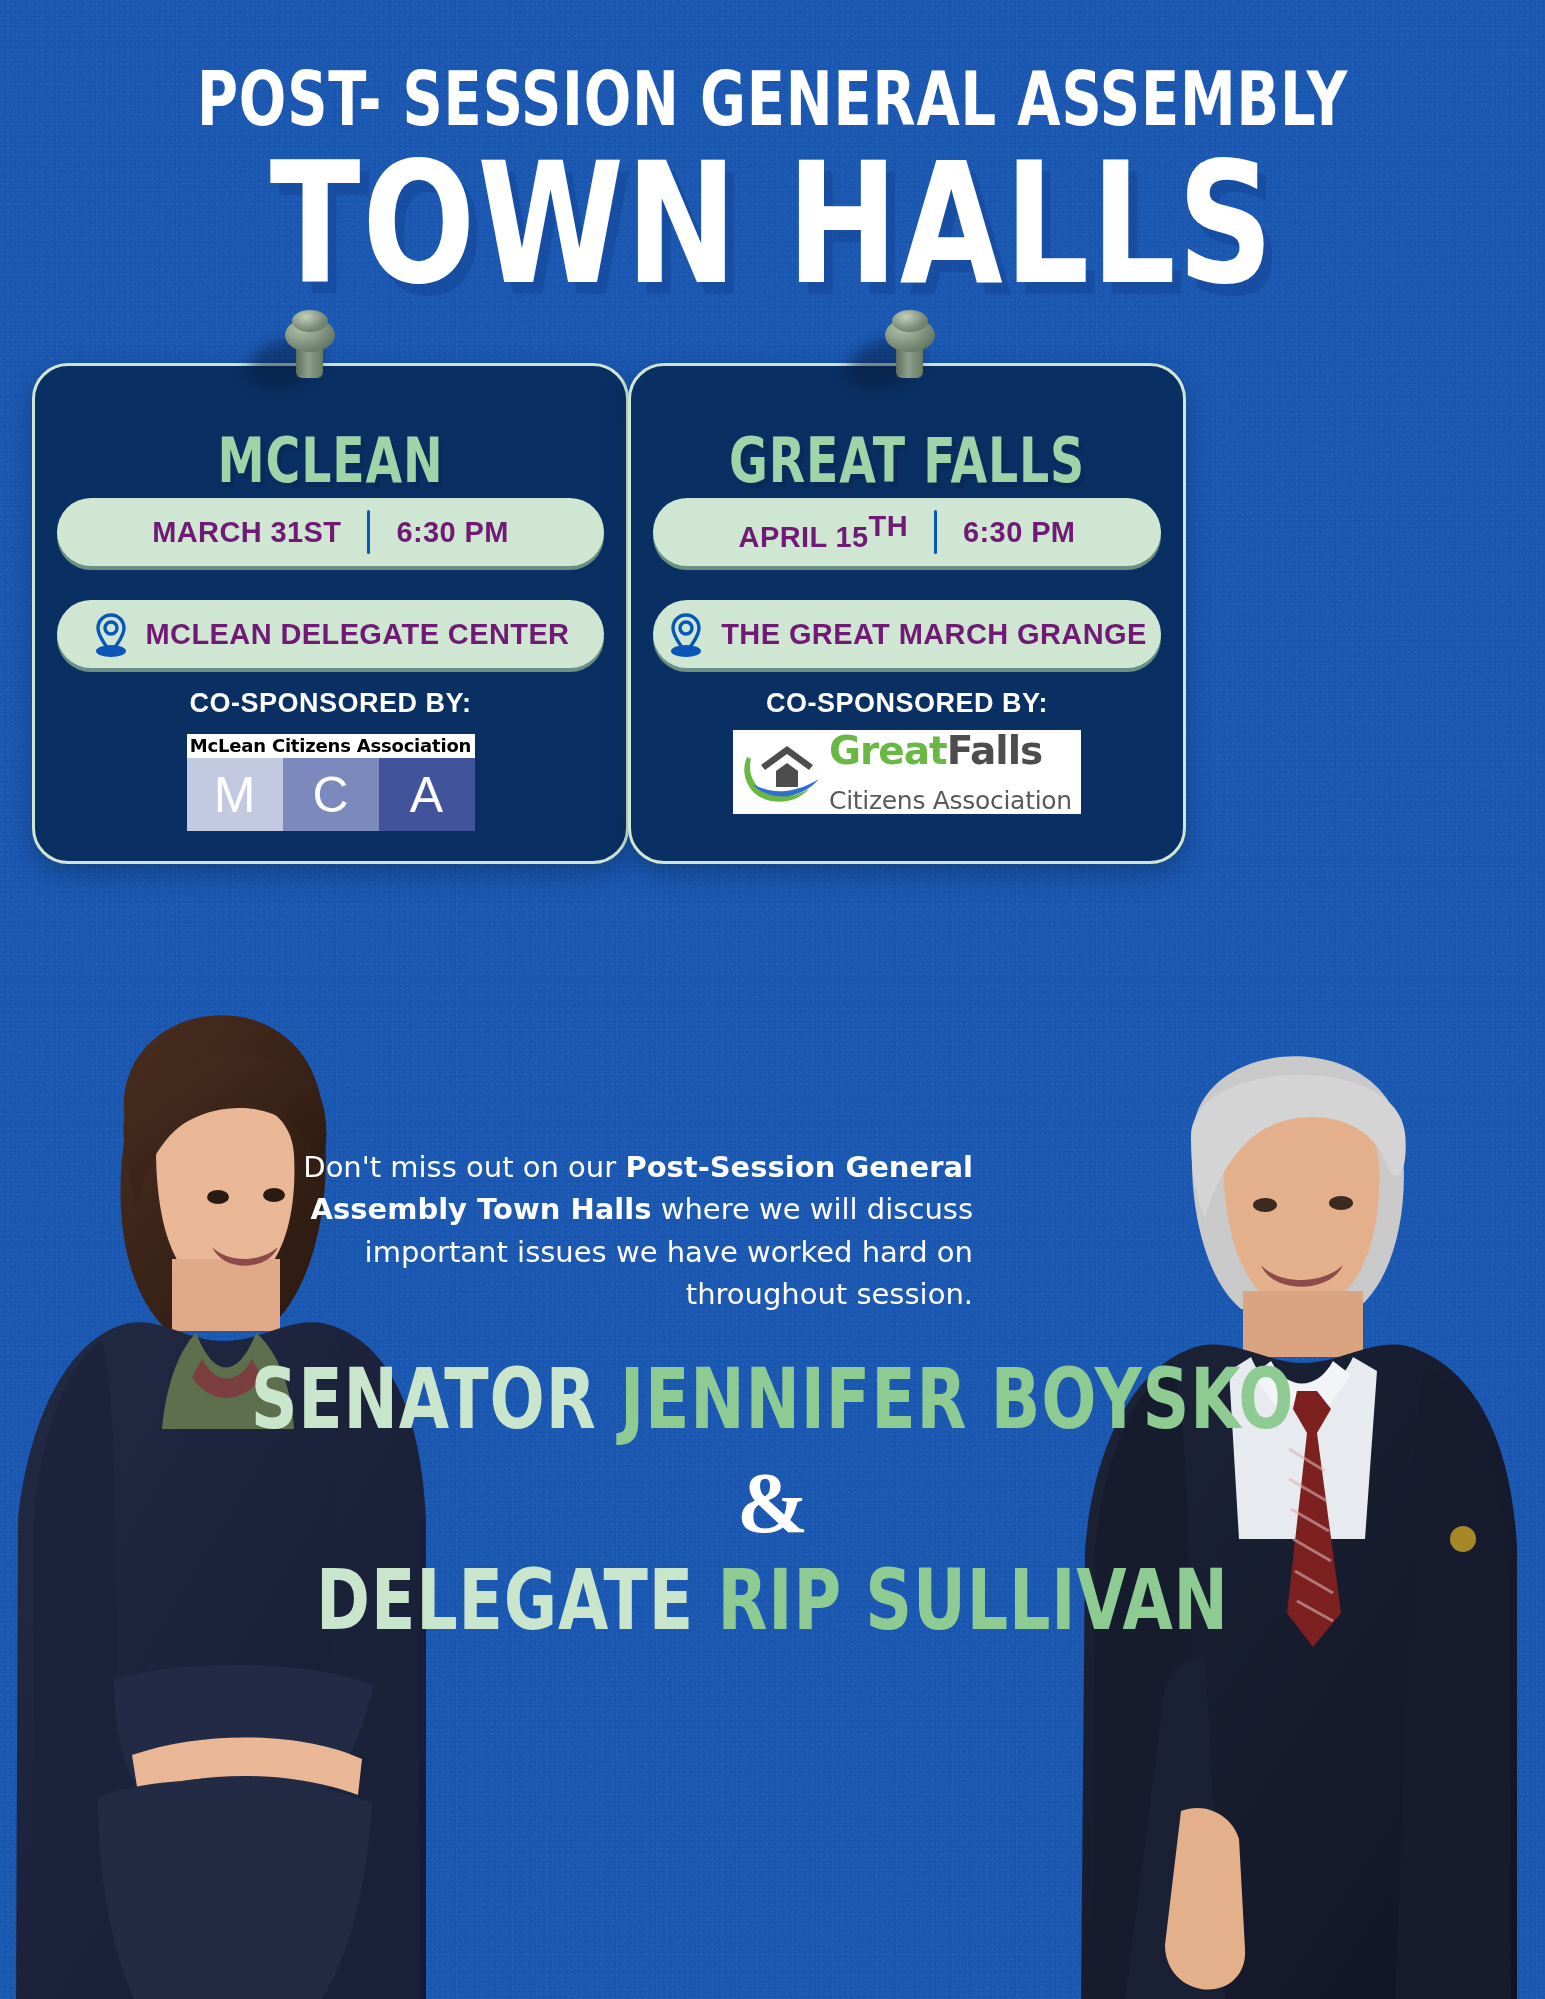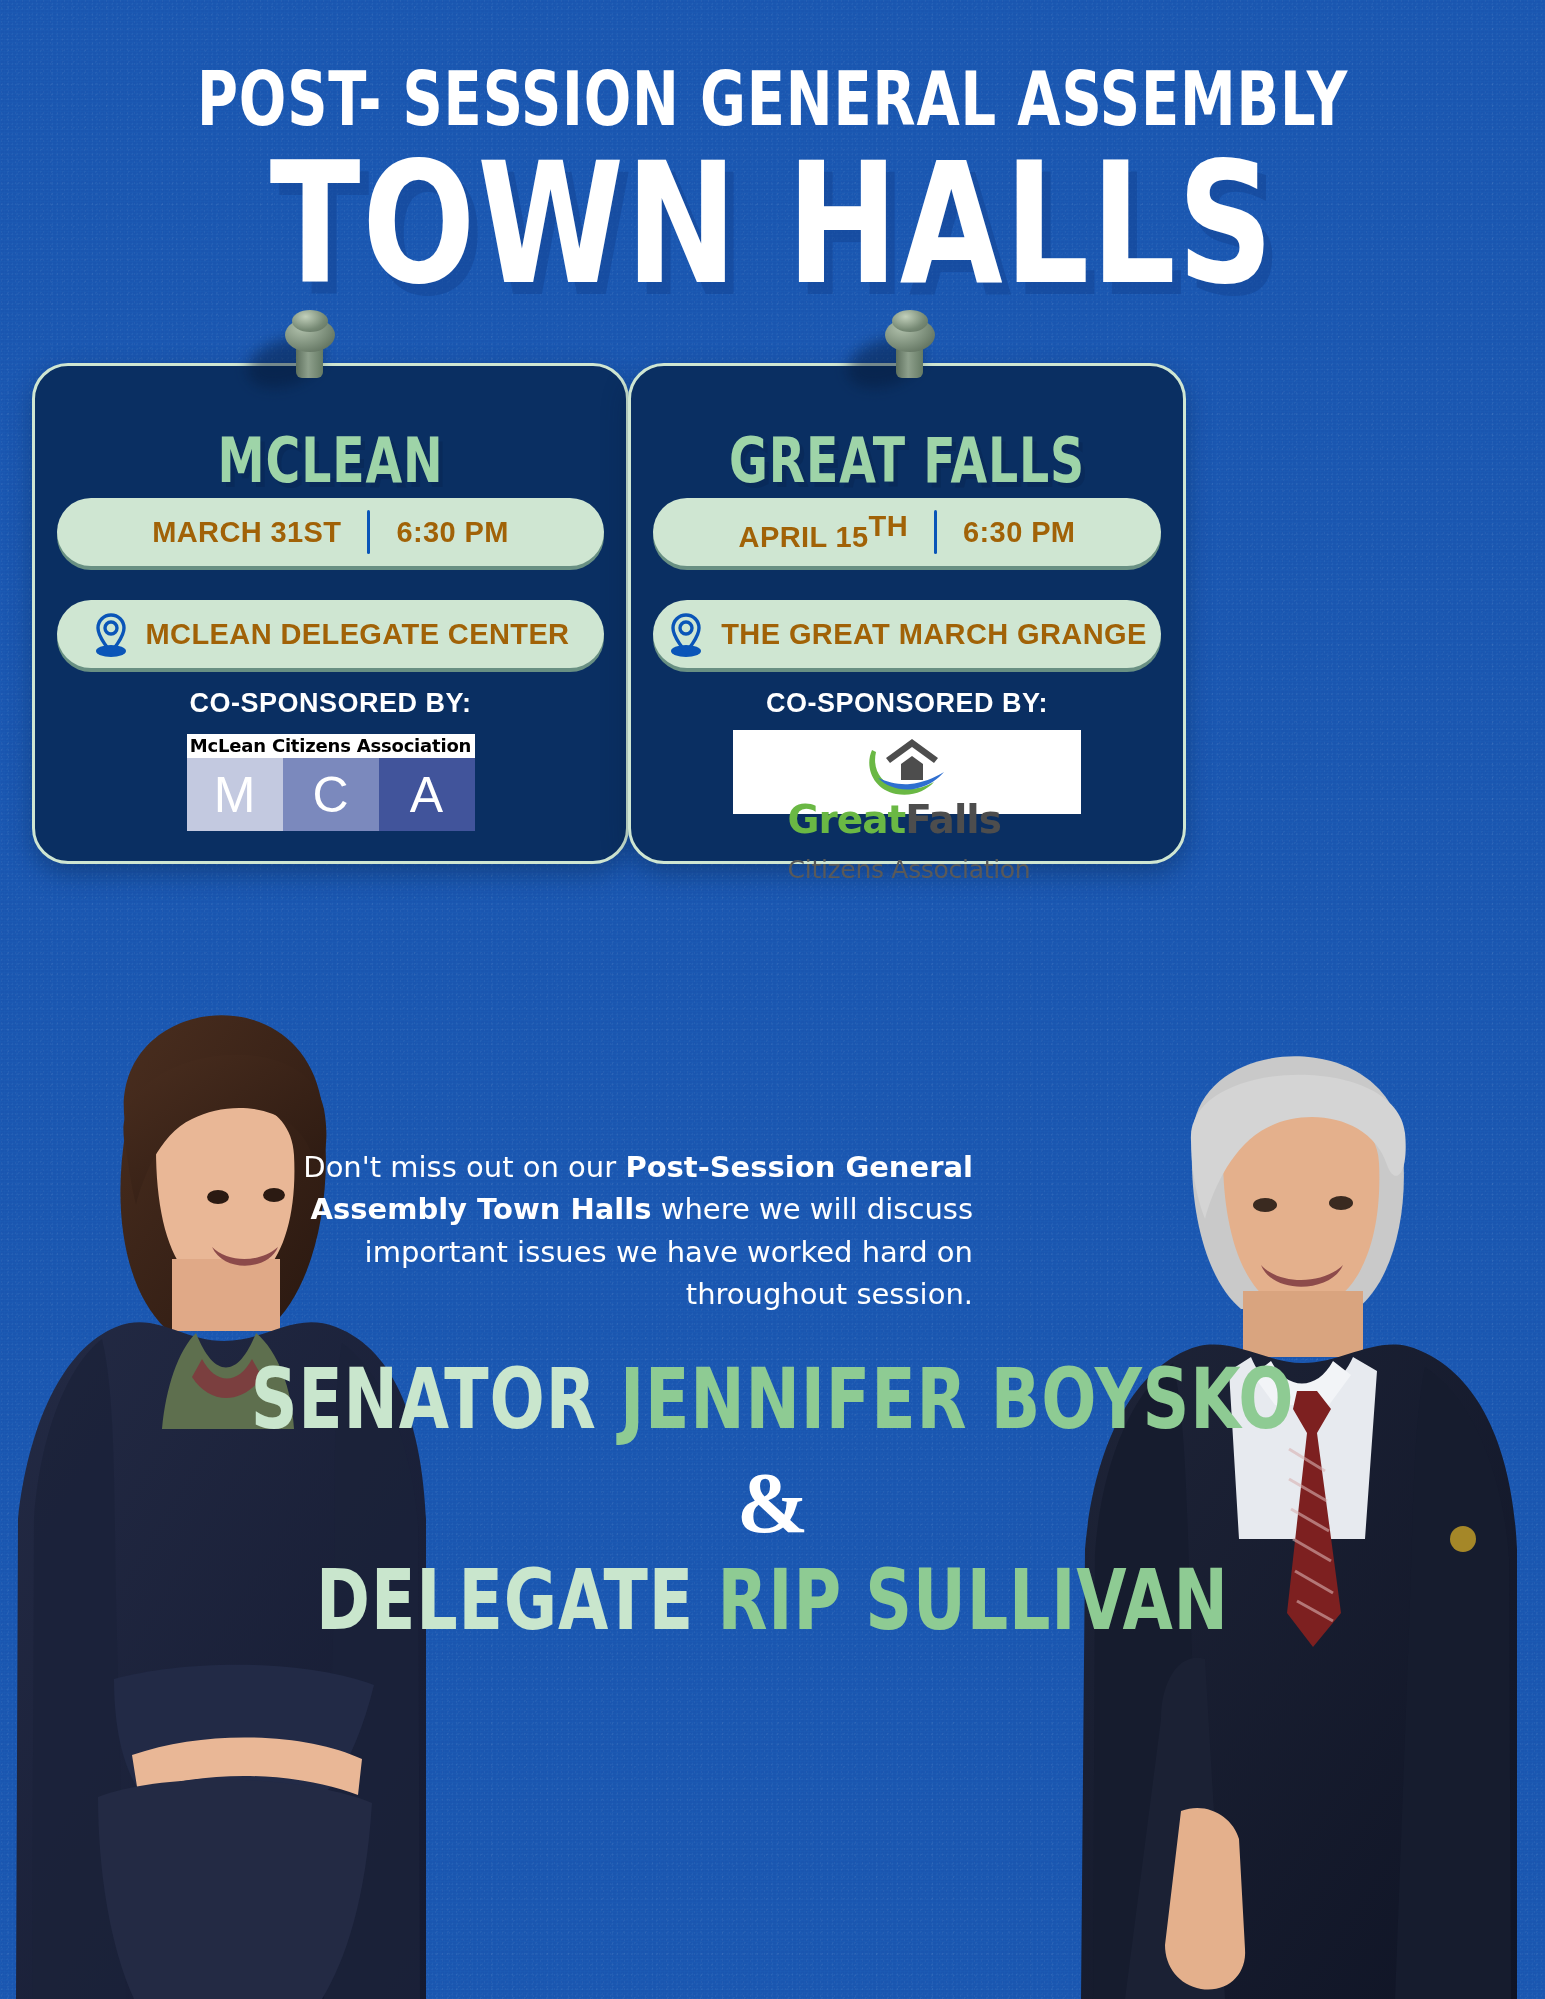--- a/index.html
+++ b/index.html
@@ -88,21 +88,21 @@
 
   .pill{
     position:absolute;left:22px;width:calc(100% - 44px);height:68px;
     background:#cfe6d2;border-radius:34px;
     display:flex;align-items:center;justify-content:center;
     box-shadow:0 4px 0 rgba(138,178,143,.75);
   }
   .pill.date{top:132px;}
   .pill.loc{top:234px;}
   .pill span{
-    color:#a16207;font-weight:bold;font-size:29px;letter-spacing:.4px;
+    color:#701a75;font-weight:bold;font-size:29px;letter-spacing:.4px;
     font-family:"Liberation Sans",sans-serif;white-space:nowrap;
   }
   .pill .sep{
     width:3px;height:44px;background:#0a55b8;margin:0 26px;border-radius:2px;
   }
   .sup{font-size:18px;vertical-align:super;}
   .pinicon{margin-right:16px;display:flex;align-items:center;}
 
   .cosponsor{
     position:absolute;left:0;top:322px;width:100%;text-align:center;
@@ -128,21 +128,21 @@
     font-family:"Liberation Sans",sans-serif;
   }
   .mca .t1{background:#c3c9e0;}
   .mca .t2{background:#7b89bd;}
   .mca .t3{background:#41549b;}
 
   
   .gfca{
     position:absolute;left:50%;top:364px;transform:translateX(-50%);
     width:348px;height:84px;background:#ffffff;
-    display:flex;align-items:center;padding:0 6px;box-sizing:border-box;flex-direction:column;
+    display:flex;align-items:center;padding:12px 6px;box-sizing:border-box;
   }
   .gfca .mark{width:86px;height:70px;flex:0 0 auto;}
   .gfca .words{margin-left:4px;line-height:1;}
   .gfca .l1{font-size:39px;font-weight:bold;letter-spacing:-1px;font-family:"DejaVu Sans","Liberation Sans",sans-serif;}
   .gfca .l1 .g{color:#6ab844;}
   .gfca .l1 .f{color:#4d4d4d;}
   .gfca .l2{font-size:25px;color:#595959;letter-spacing:-.3px;margin-top:18px;font-family:"DejaVu Sans","Liberation Sans",sans-serif;}
 
   
   .blurb{

